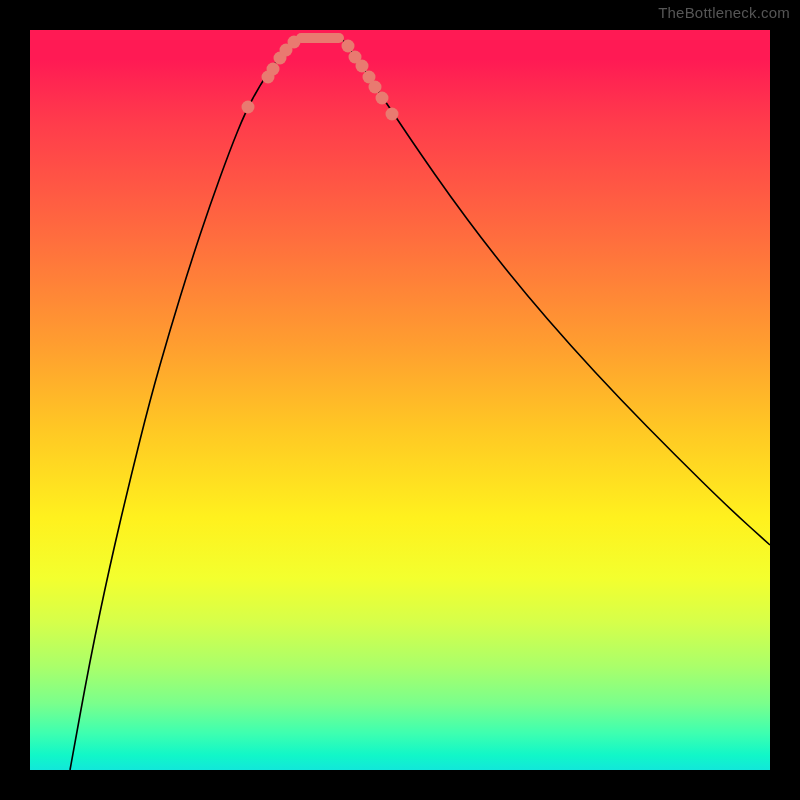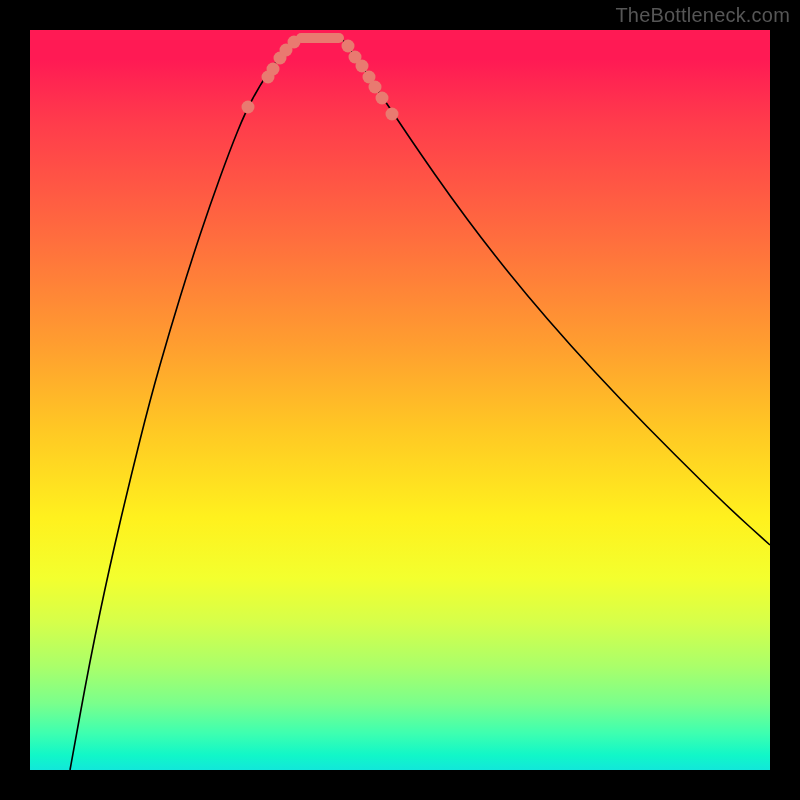--- a/index.html
+++ b/index.html
@@ -58,21 +58,21 @@
   }
   .pts circle,
   .pts rect {
     fill: #e97a70;
   }
   .watermark {
     position: absolute;
     top: 4px;
     right: 10px;
     color: #565656;
-    font-size: 20px;
+    font-size: 15px;
     letter-spacing: 0.2px;
     font-weight: 400;
   }
 </style>
 </head>
 <body>
 
 <div class="frame">
   <div class="plot">
     <svg viewBox="0 0 740 740">

